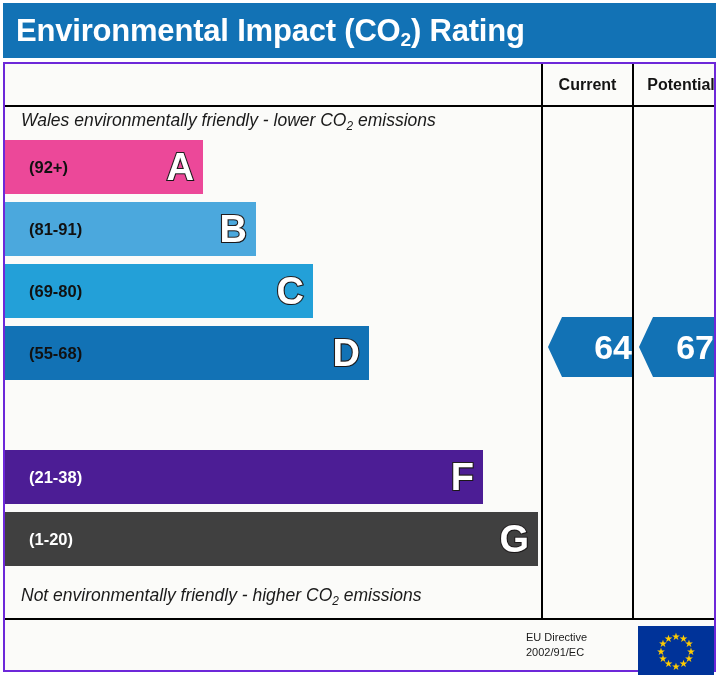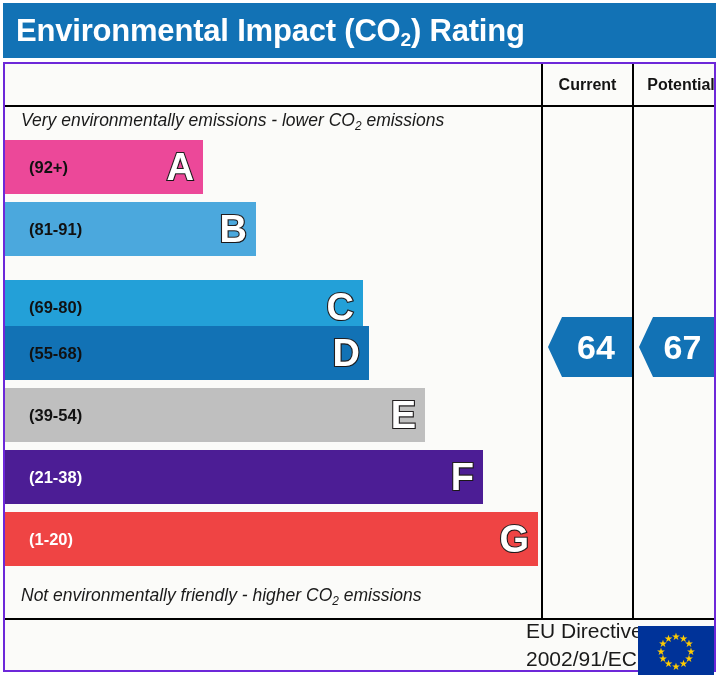--- a/index.html
+++ b/index.html
@@ -159,21 +159,21 @@
   }
 
   
   .pointer {
     position: absolute;
     height: 60px;
     background: #1272b5;
     clip-path: polygon(14px 0, 100% 0, 100% 100%, 14px 100%, 0 50%);
     display: flex;
     align-items: center;
-    justify-content: center;
+    justify-content: flex-end;
   }
   .pointer span {
     font-size: 34px;
     font-weight: bold;
     color: #ffffff;
     padding-left: 12px;
     line-height: 1;
   }
   .pointer.current   { left: 543px; top: 253px; width: 84px; }
   .pointer.potential { left: 634px; top: 253px; width: 75px; }
@@ -194,21 +194,21 @@
     font-size: 24px;
     font-weight: bold;
     color: #0d0d0d;
     white-space: nowrap;
   }
   .eu-directive {
     position: absolute;
     left: 521px;
     top: 50%;
     transform: translateY(-50%);
-    font-size: 21px;
+    font-size: 11px;
     color: #1a1a1a;
     line-height: 1.35;
     text-align: left;
     white-space: nowrap;
   }
   .eu-flag {
     position: absolute;
     left: 633px;
     top: 6px;
     width: 76px;
@@ -238,48 +238,44 @@
   <div class="frame">
 
     <div class="hdr-rule"></div>
     <div class="foot-rule"></div>
     <div class="vdiv c1"></div>
     <div class="vdiv c2"></div>
 
     <div class="col-head current">Current</div>
     <div class="col-head potential">Potential</div>
 
-    <div class="caption top"><span>Very environmentally emissions - lower CO</span><sub>2</sub><span> emissions</span></div>
+    <div class="caption top"><span>Wales environmentally friendly - lower CO</span><sub>2</sub><span> emissions</span></div>
 
     <div class="bars">
       <div class="bar" style="top: 0px; width: 198px; background: #ec4899;">
         <span class="range" style="color: rgb(17, 17, 17);">(92+)</span>
         <span class="letter">A</span>
       </div>
       <div class="bar" style="top: 62px; width: 251px; background: rgb(75, 168, 221);">
         <span class="range" style="color: rgb(17, 17, 17);">(81-91)</span>
         <span class="letter">B</span>
       </div>
-      <div class="bar" style="top: 140px; width: 358px; background: rgb(35, 160, 216);">
+      <div class="bar" style="top: 124px; width: 308px; background: rgb(35, 160, 216);">
         <span class="range" style="color: rgb(17, 17, 17);">(69-80)</span>
         <span class="letter">C</span>
       </div>
       <div class="bar" style="top: 186px; width: 364px; background: rgb(18, 114, 181);">
         <span class="range" style="color: rgb(17, 17, 17);">(55-68)</span>
         <span class="letter">D</span>
       </div>
-      <div class="bar" style="top: 248px; width: 420px; background: rgb(191, 191, 191);">
-        <span class="range" style="color: rgb(17, 17, 17);">(39-54)</span>
-        <span class="letter">E</span>
-      </div>
       <div class="bar" style="top: 310px; width: 478px; background: #4c1d95;">
         <span class="range" style="color: rgb(255, 255, 255);">(21-38)</span>
         <span class="letter">F</span>
       </div>
-      <div class="bar" style="top: 372px; width: 533px; background: #ef4444;">
+      <div class="bar" style="top: 372px; width: 533px; background: #404040;">
         <span class="range" style="color: rgb(255, 255, 255);">(1-20)</span>
         <span class="letter">G</span>
       </div>
     </div>
 
     <div class="pointer current">
       <span>64</span>
     </div>
     <div class="pointer potential">
       <span>67</span>

